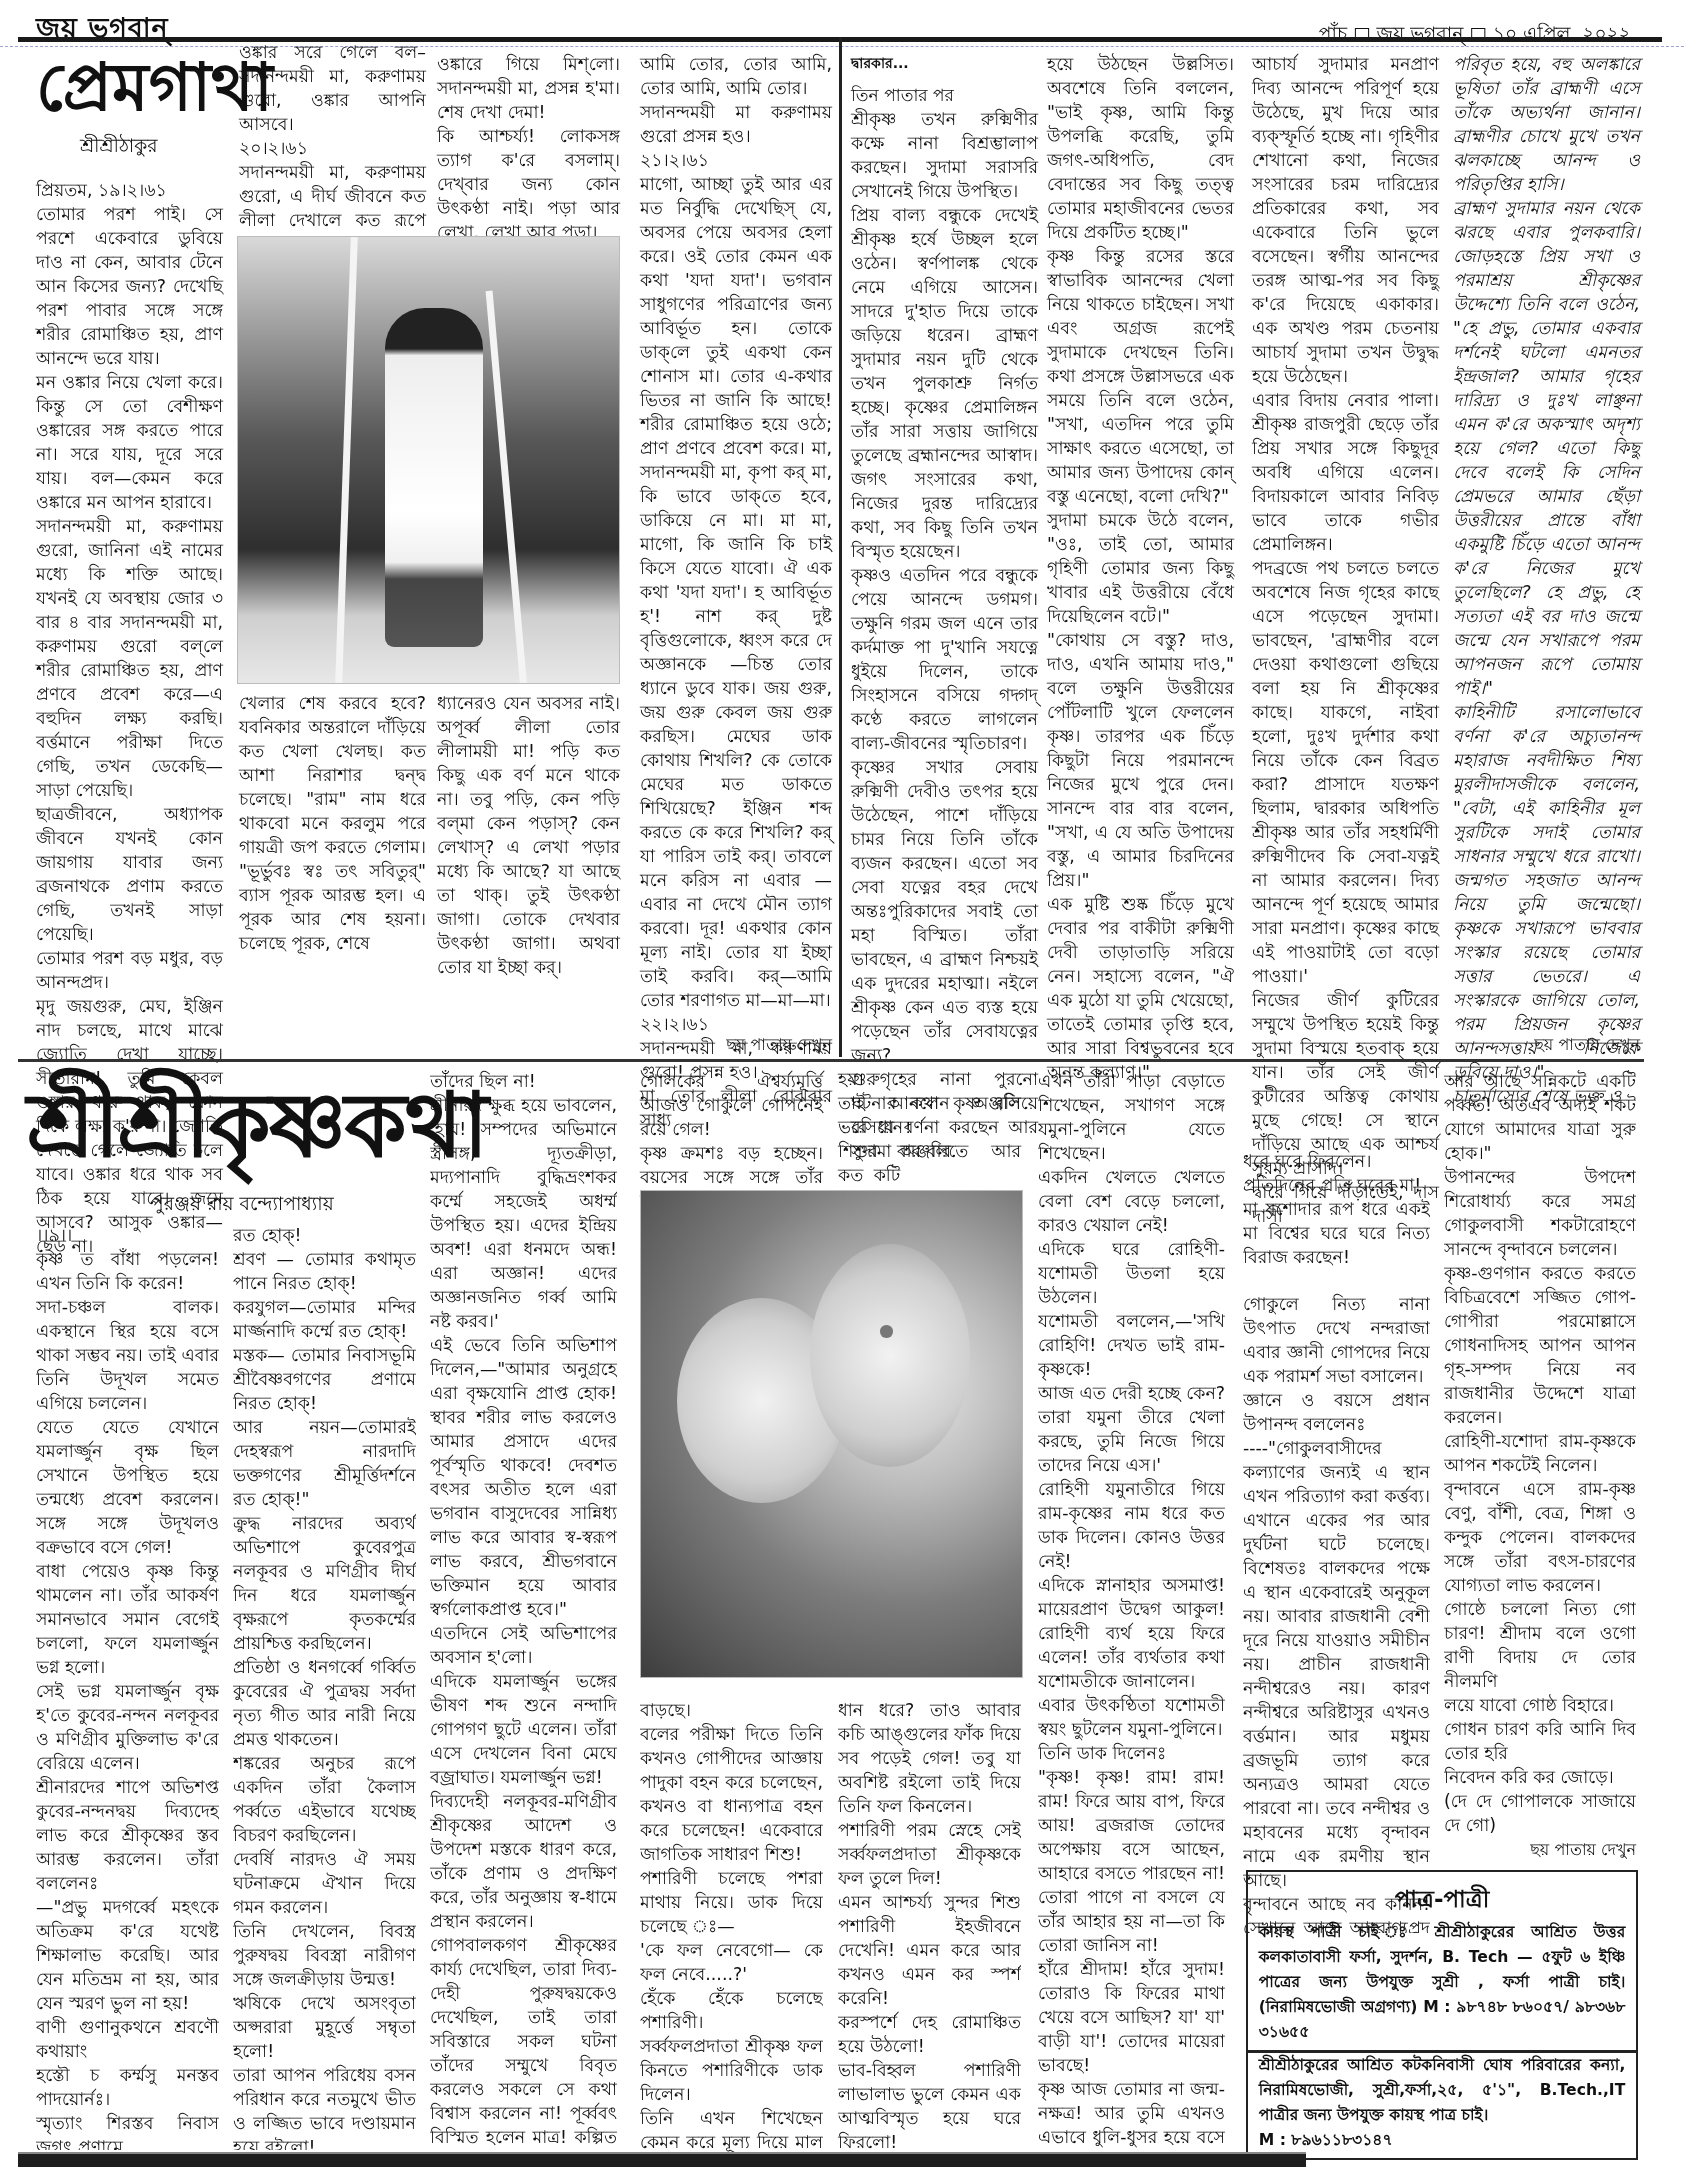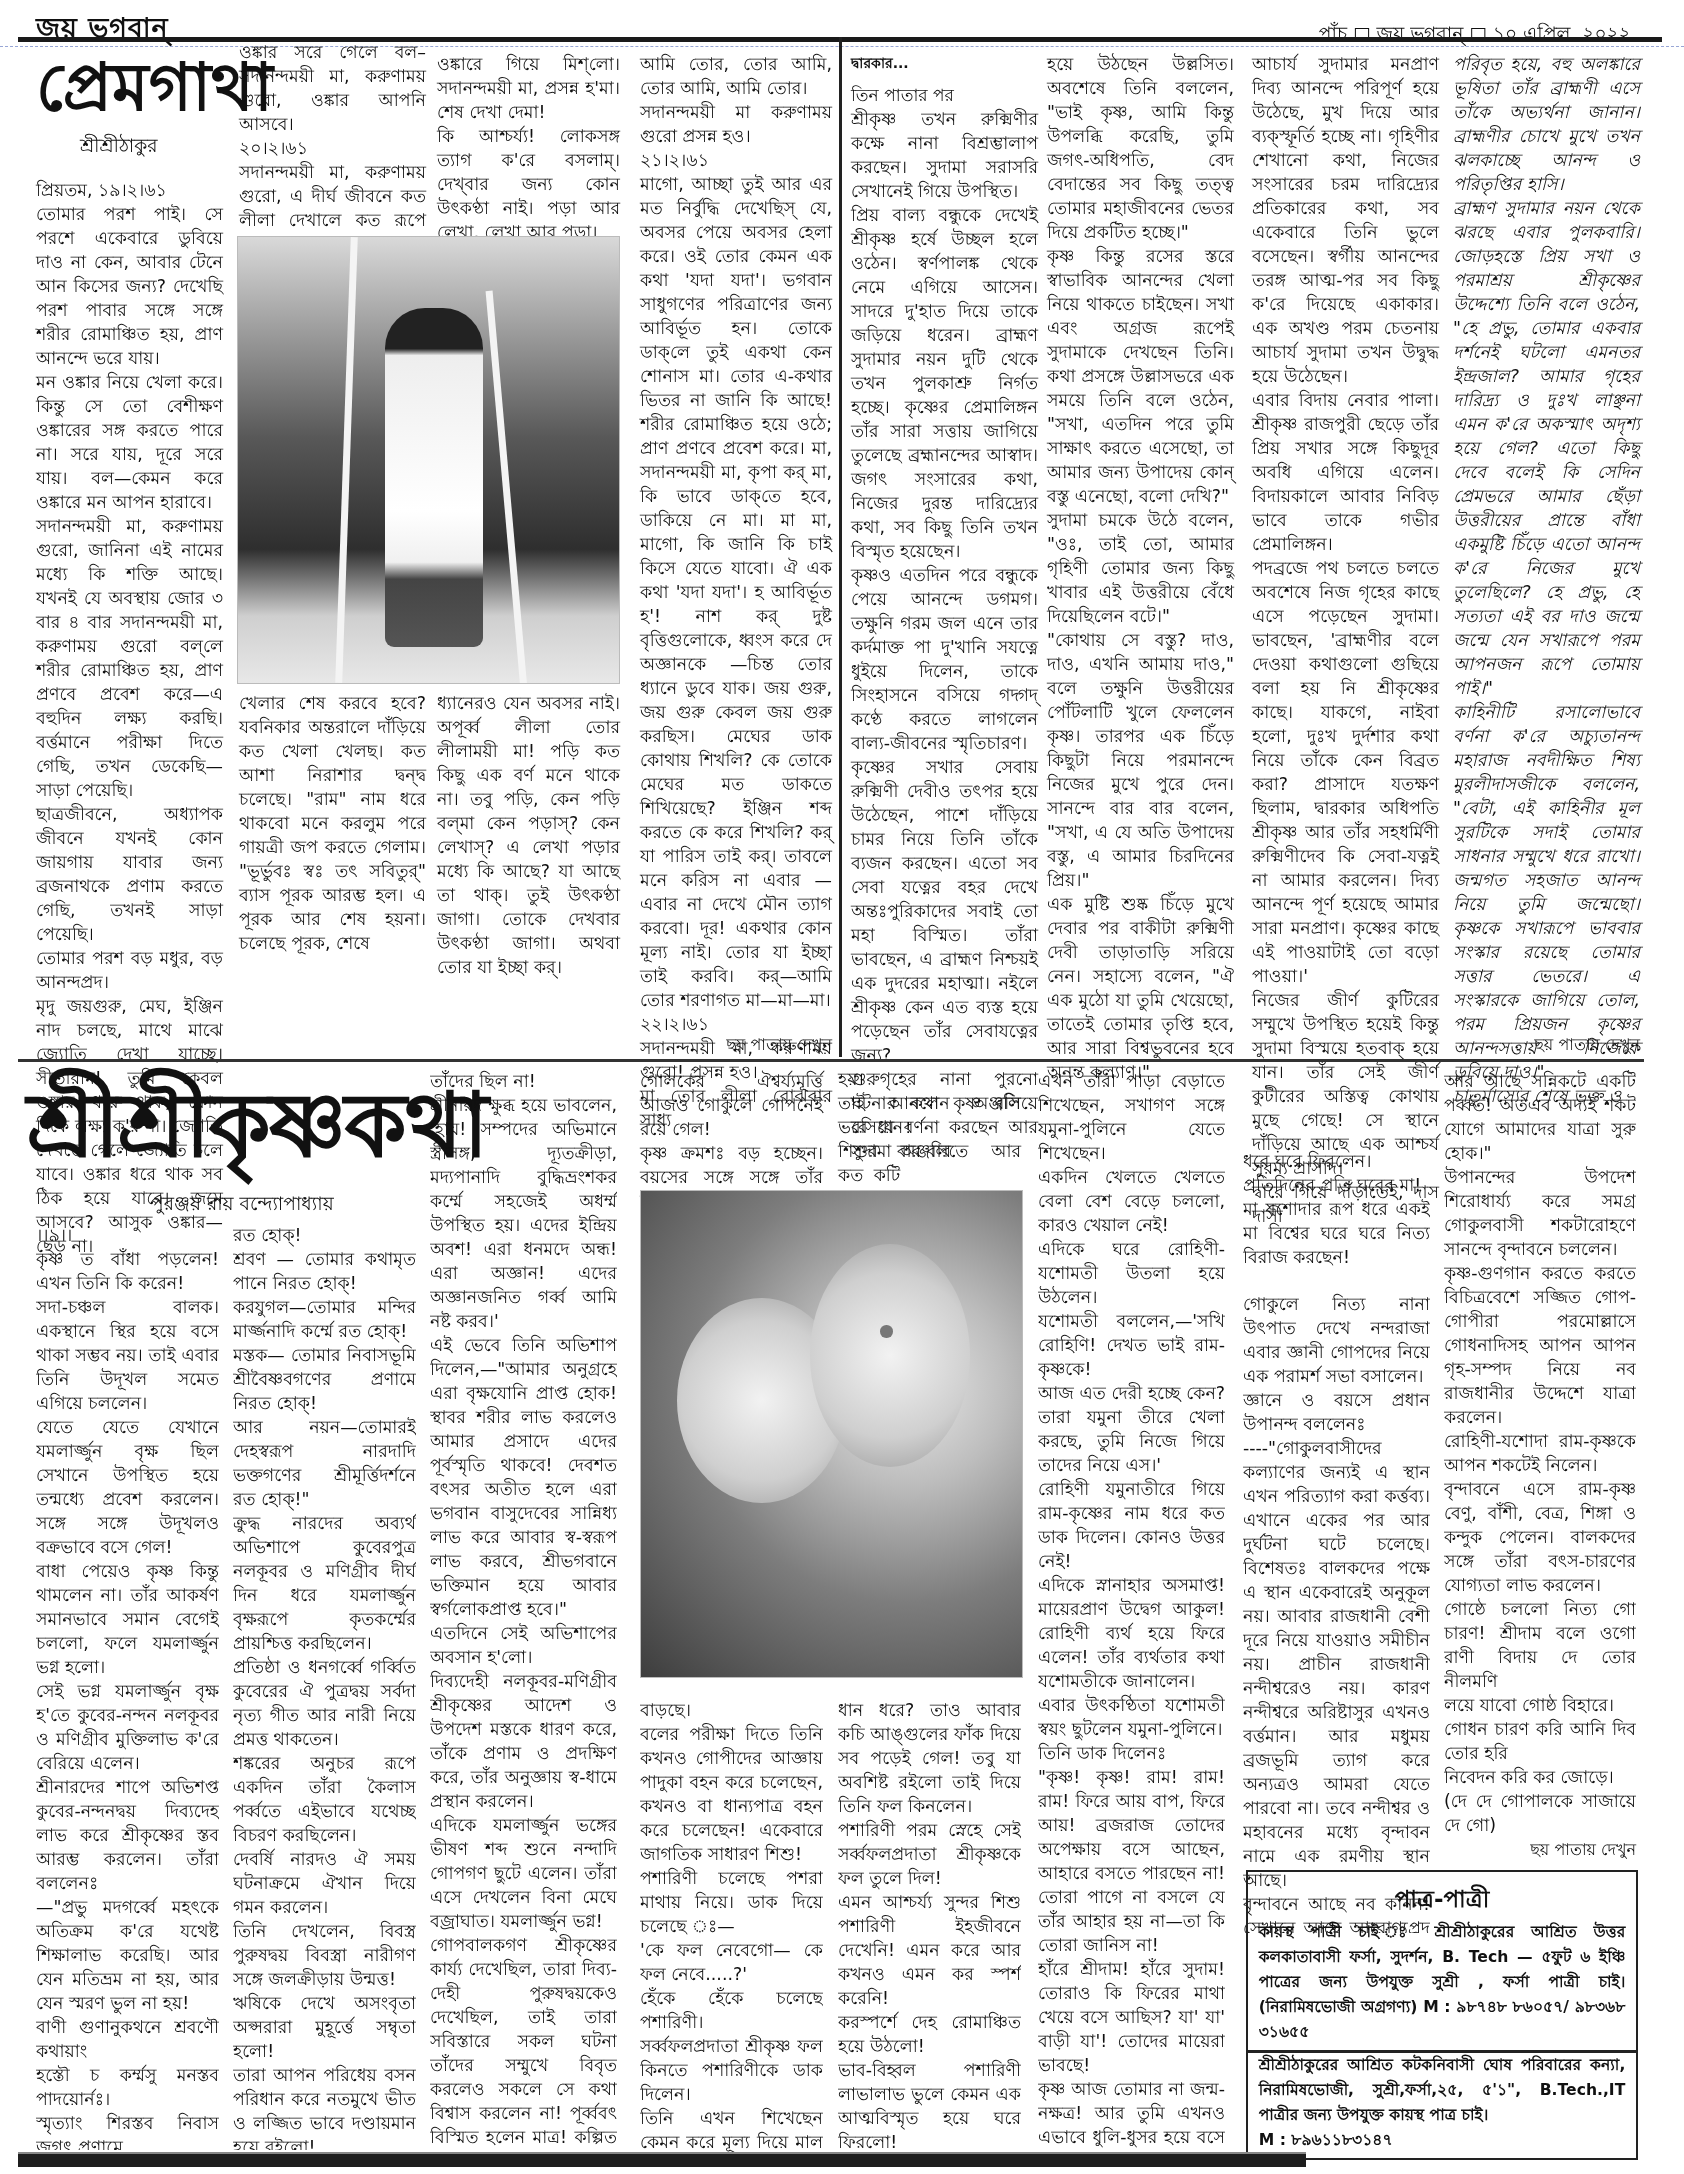--- a/index.html
+++ b/index.html
@@ -163,22 +163,22 @@
   <p>ঋষিকে দেখে অসংবৃতা অপ্সরারা মুহূর্ত্তে সম্বৃতা হলো!</p>
   <p>তারা আপন পরিধেয় বসন পরিধান করে নতমুখে ভীত ও লজ্জিত ভাবে দণ্ডায়মান হয়ে রইলো!</p>
   <p>কিন্তু হায় মত্ত নলকূবর ও মণিগ্রীব তাঁকে গ্রাহ্য করলেন না!</p>
 
 </div>
 <div class="abs col" style="left:430px;top:1069px;width:187px;height:1080px;overflow:hidden;">
   <p>তাঁদের ছিল না!</p>
   <p>শ্রীনারদ ক্ষুব্ধ হয়ে ভাবলেন, 'হায়! সম্পদের অভিমানে স্ত্রীসঙ্গ, দ্যূতক্রীড়া, মদ্যপানাদি বুদ্ধিভ্রংশকর কর্ম্মে সহজেই অধর্ম্ম উপস্থিত হয়। এদের ইন্দ্রিয় অবশ! এরা ধনমদে অন্ধ! এরা অজ্ঞান! এদের অজ্ঞানজনিত গর্ব্ব আমি নষ্ট করব।'</p>
   <p>এই ভেবে তিনি অভিশাপ দিলেন,—"আমার অনুগ্রহে এরা বৃক্ষযোনি প্রাপ্ত হোক! স্থাবর শরীর লাভ করলেও আমার প্রসাদে এদের পূর্বস্মৃতি থাকবে! দেবশত বৎসর অতীত হলে এরা ভগবান বাসুদেবের সান্নিধ্য লাভ করে আবার স্ব-স্বরূপ লাভ করবে, শ্রীভগবানে ভক্তিমান হয়ে আবার স্বর্গলোকপ্রাপ্ত হবে।"</p>
   <p>এতদিনে সেই অভিশাপের অবসান হ'লো।</p>
+  <p>এদিকে যমলার্জ্জুন ভঙ্গের ভীষণ শব্দ শুনে নন্দাদি গোপগণ ছুটে এলেন। তাঁরা এসে দেখলেন বিনা মেঘে বজ্রাঘাত। যমলার্জ্জুন ভগ্ন!</p>
   <p>দিব্যদেহী নলকূবর-মণিগ্রীব শ্রীকৃষ্ণের আদেশ ও উপদেশ মস্তকে ধারণ করে, তাঁকে প্রণাম ও প্রদক্ষিণ করে, তাঁর অনুজ্ঞায় স্ব-ধামে প্রস্থান করলেন।</p>
-  <p>এদিকে যমলার্জ্জুন ভঙ্গের ভীষণ শব্দ শুনে নন্দাদি গোপগণ ছুটে এলেন। তাঁরা এসে দেখলেন বিনা মেঘে বজ্রাঘাত। যমলার্জ্জুন ভগ্ন!</p>
   <p>গোপবালকগণ শ্রীকৃষ্ণের কার্য্য দেখেছিল, তারা দিব্য-দেহী পুরুষদ্বয়কেও দেখেছিল, তাই তারা সবিস্তারে সকল ঘটনা তাঁদের সম্মুখে বিবৃত করলেও সকলে সে কথা বিশ্বাস করলেন না! পূর্ব্ববৎ বিস্মিত হলেন মাত্র! কল্পিত ও অতিরঞ্জিত কথা ভেবে তাদের বর্ণনায় বিশেষ মনোযোগ দিলেন না!</p>
 
 </div>
 
 <div class="abs col" style="left:640px;top:1069px;width:183px;">
   <p>গোলকের ঐশ্বর্য্যমূর্ত্তি আজও গোকুলে গোপনেই রয়ে গেল!</p>
   <p>কৃষ্ণ ক্রমশঃ বড় হচ্ছেন। বয়সের সঙ্গে সঙ্গে তাঁর বলও</p>
 </div>
 <div class="abs col" style="left:838px;top:1069px;width:183px;font-family:Liberation Mono, monospace;">
   <p>হয়।</p>

